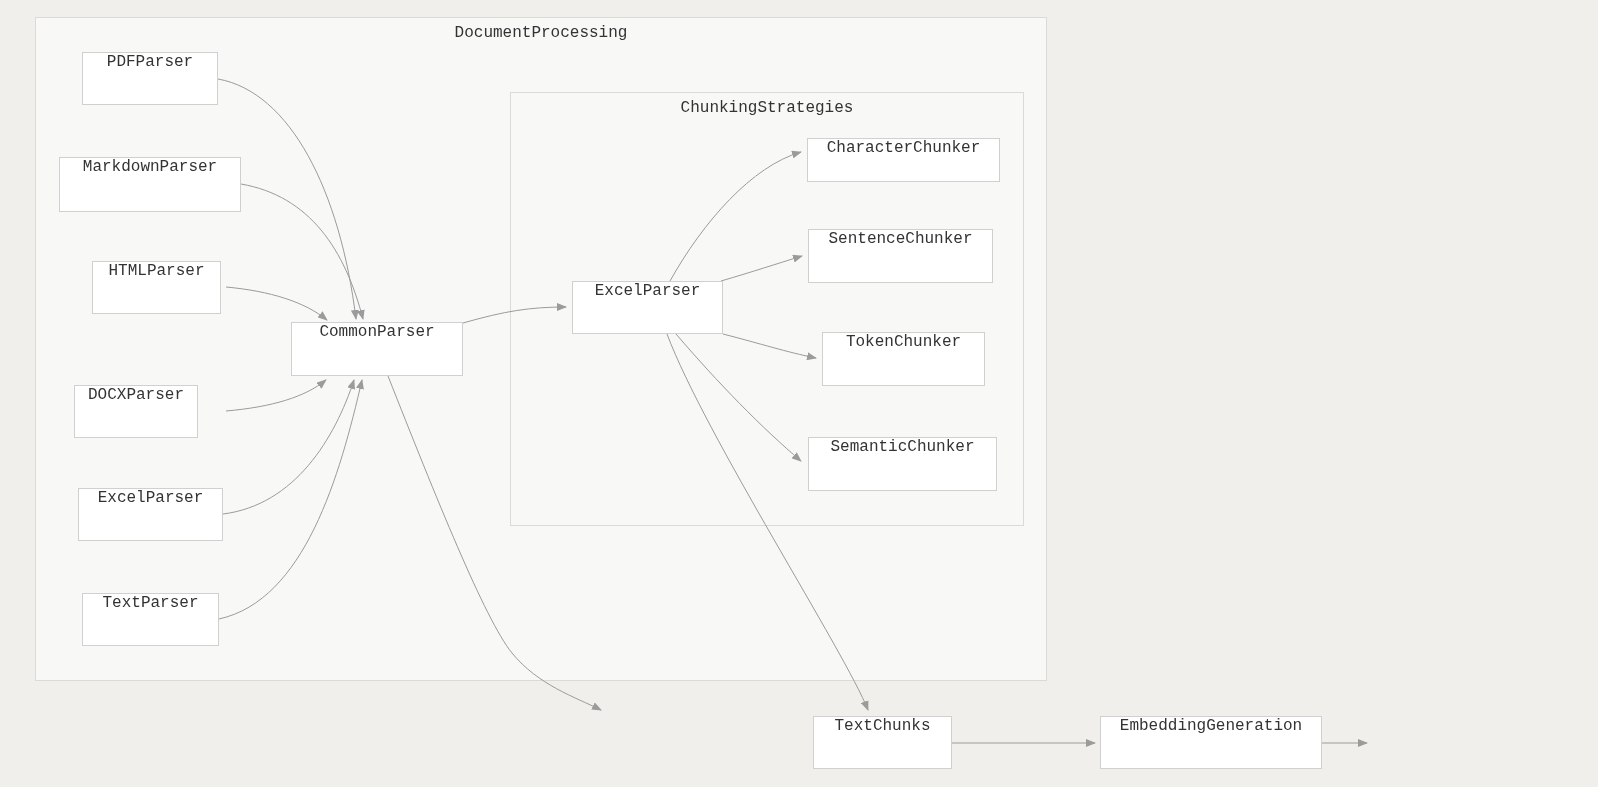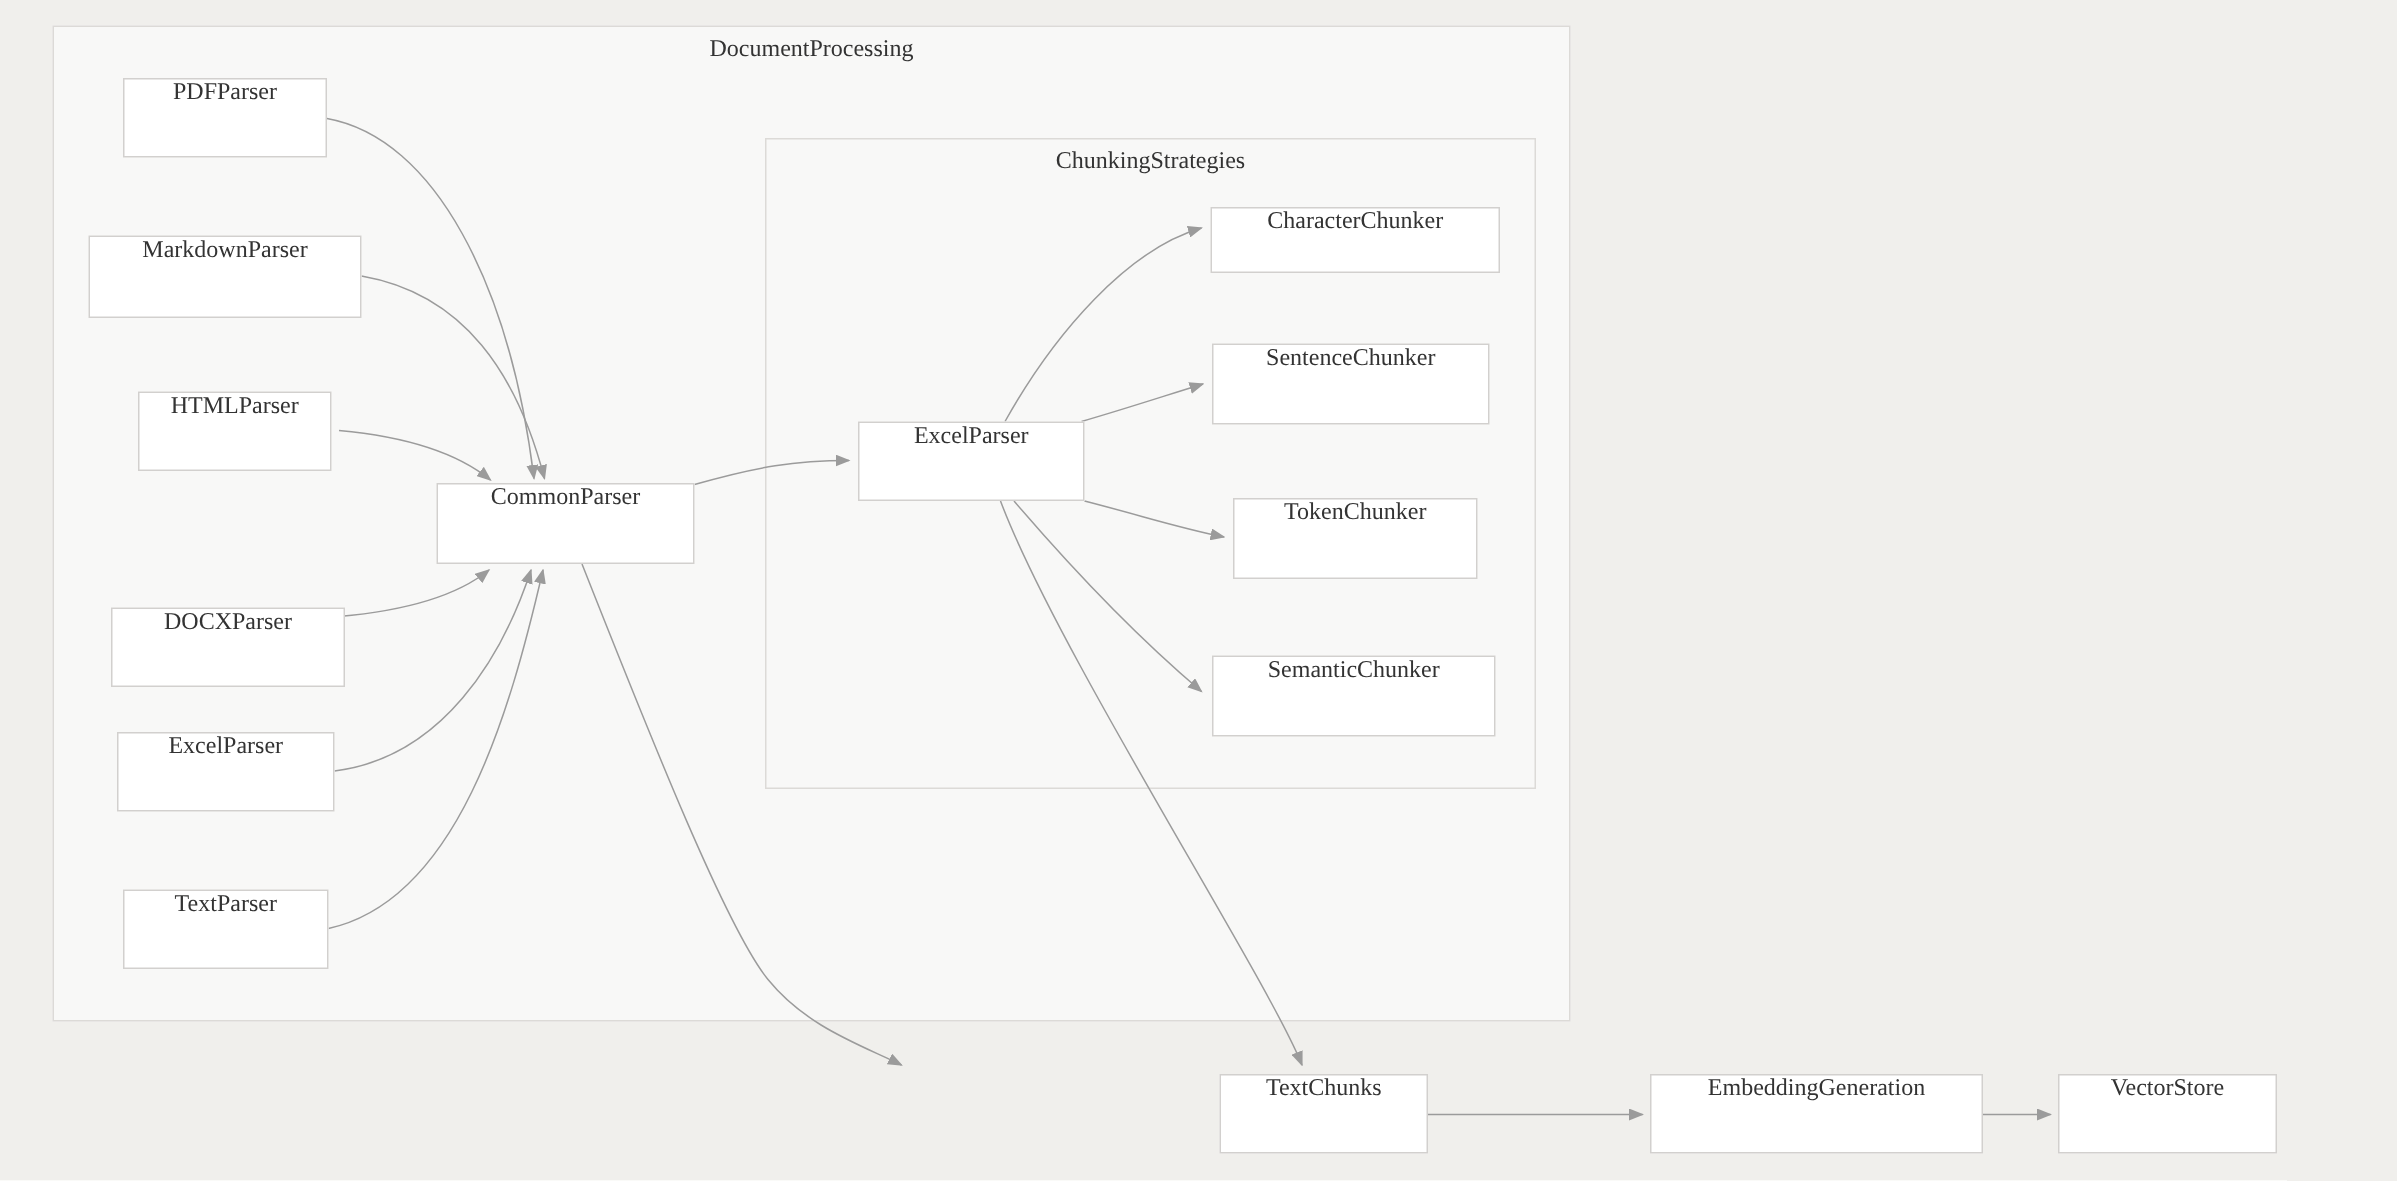--- a/index.html
+++ b/index.html
@@ -1,20 +1,20 @@
 <!DOCTYPE html>
 <html style="--page-bg: #f0efec; --cluster-fill: #f8f8f7; --cluster-border: #dcdad7; --node-fill: #ffffff; --node-border: #d2d0ce; --edge: #9b9b9b; --text: #333333;"><head>
 <meta charset="utf-8">
 <style>
   html,body{margin:0;padding:0;background:#fff;}
   .stage{
     position:relative;
     width:1598px;height:787px;
     background:var(--page-bg,#f0efed);
-    font-family:Liberation Serif, serif;
+    font-family:Liberation Mono, monospace;
     overflow:hidden;
   }
   .cluster{
     position:absolute;
     background:var(--cluster-fill,#f7f7f6);
     border:1px solid var(--cluster-border,#dddbd8);
     box-sizing:border-box;
   }
   .cluster-label{
     position:absolute;top:5px;left:0;right:0;
@@ -79,21 +79,21 @@
 
   <div class="node" style="left:82px;top:52px;width:136px;height:53px">
       <span class="node-label">PDFParser</span>
     </div>
   <div class="node" style="left:59px;top:157px;width:182px;height:55px">
       <span class="node-label">MarkdownParser</span>
     </div>
   <div class="node" style="left:92px;top:261px;width:129px;height:53px">
       <span class="node-label">HTMLParser</span>
     </div>
-  <div class="node" style="left:74px;top:405px;width:156px;height:53px">
+  <div class="node" style="left:74px;top:385px;width:124px;height:53px">
       <span class="node-label">DOCXParser</span>
     </div>
   <div class="node" style="left:78px;top:488px;width:145px;height:53px">
       <span class="node-label">ExcelParser</span>
     </div>
   <div class="node" style="left:82px;top:593px;width:137px;height:53px">
       <span class="node-label">TextParser</span>
     </div>
   <div class="node" style="left:291px;top:322px;width:172px;height:54px">
       <span class="node-label">CommonParser</span>
@@ -112,17 +112,14 @@
     </div>
   <div class="node" style="left:808px;top:437px;width:189px;height:54px">
       <span class="node-label">SemanticChunker</span>
     </div>
   <div class="node" style="left:813px;top:716px;width:139px;height:53px">
       <span class="node-label">TextChunks</span>
     </div>
   <div class="node" style="left:1100px;top:716px;width:222px;height:53px">
       <span class="node-label">EmbeddingGeneration</span>
     </div>
-  <div class="node" style="left:1372px;top:716px;width:146px;height:53px">
-      <span class="node-label">VectorStore</span>
-    </div>
 
 </div>
 
 </body></html>

